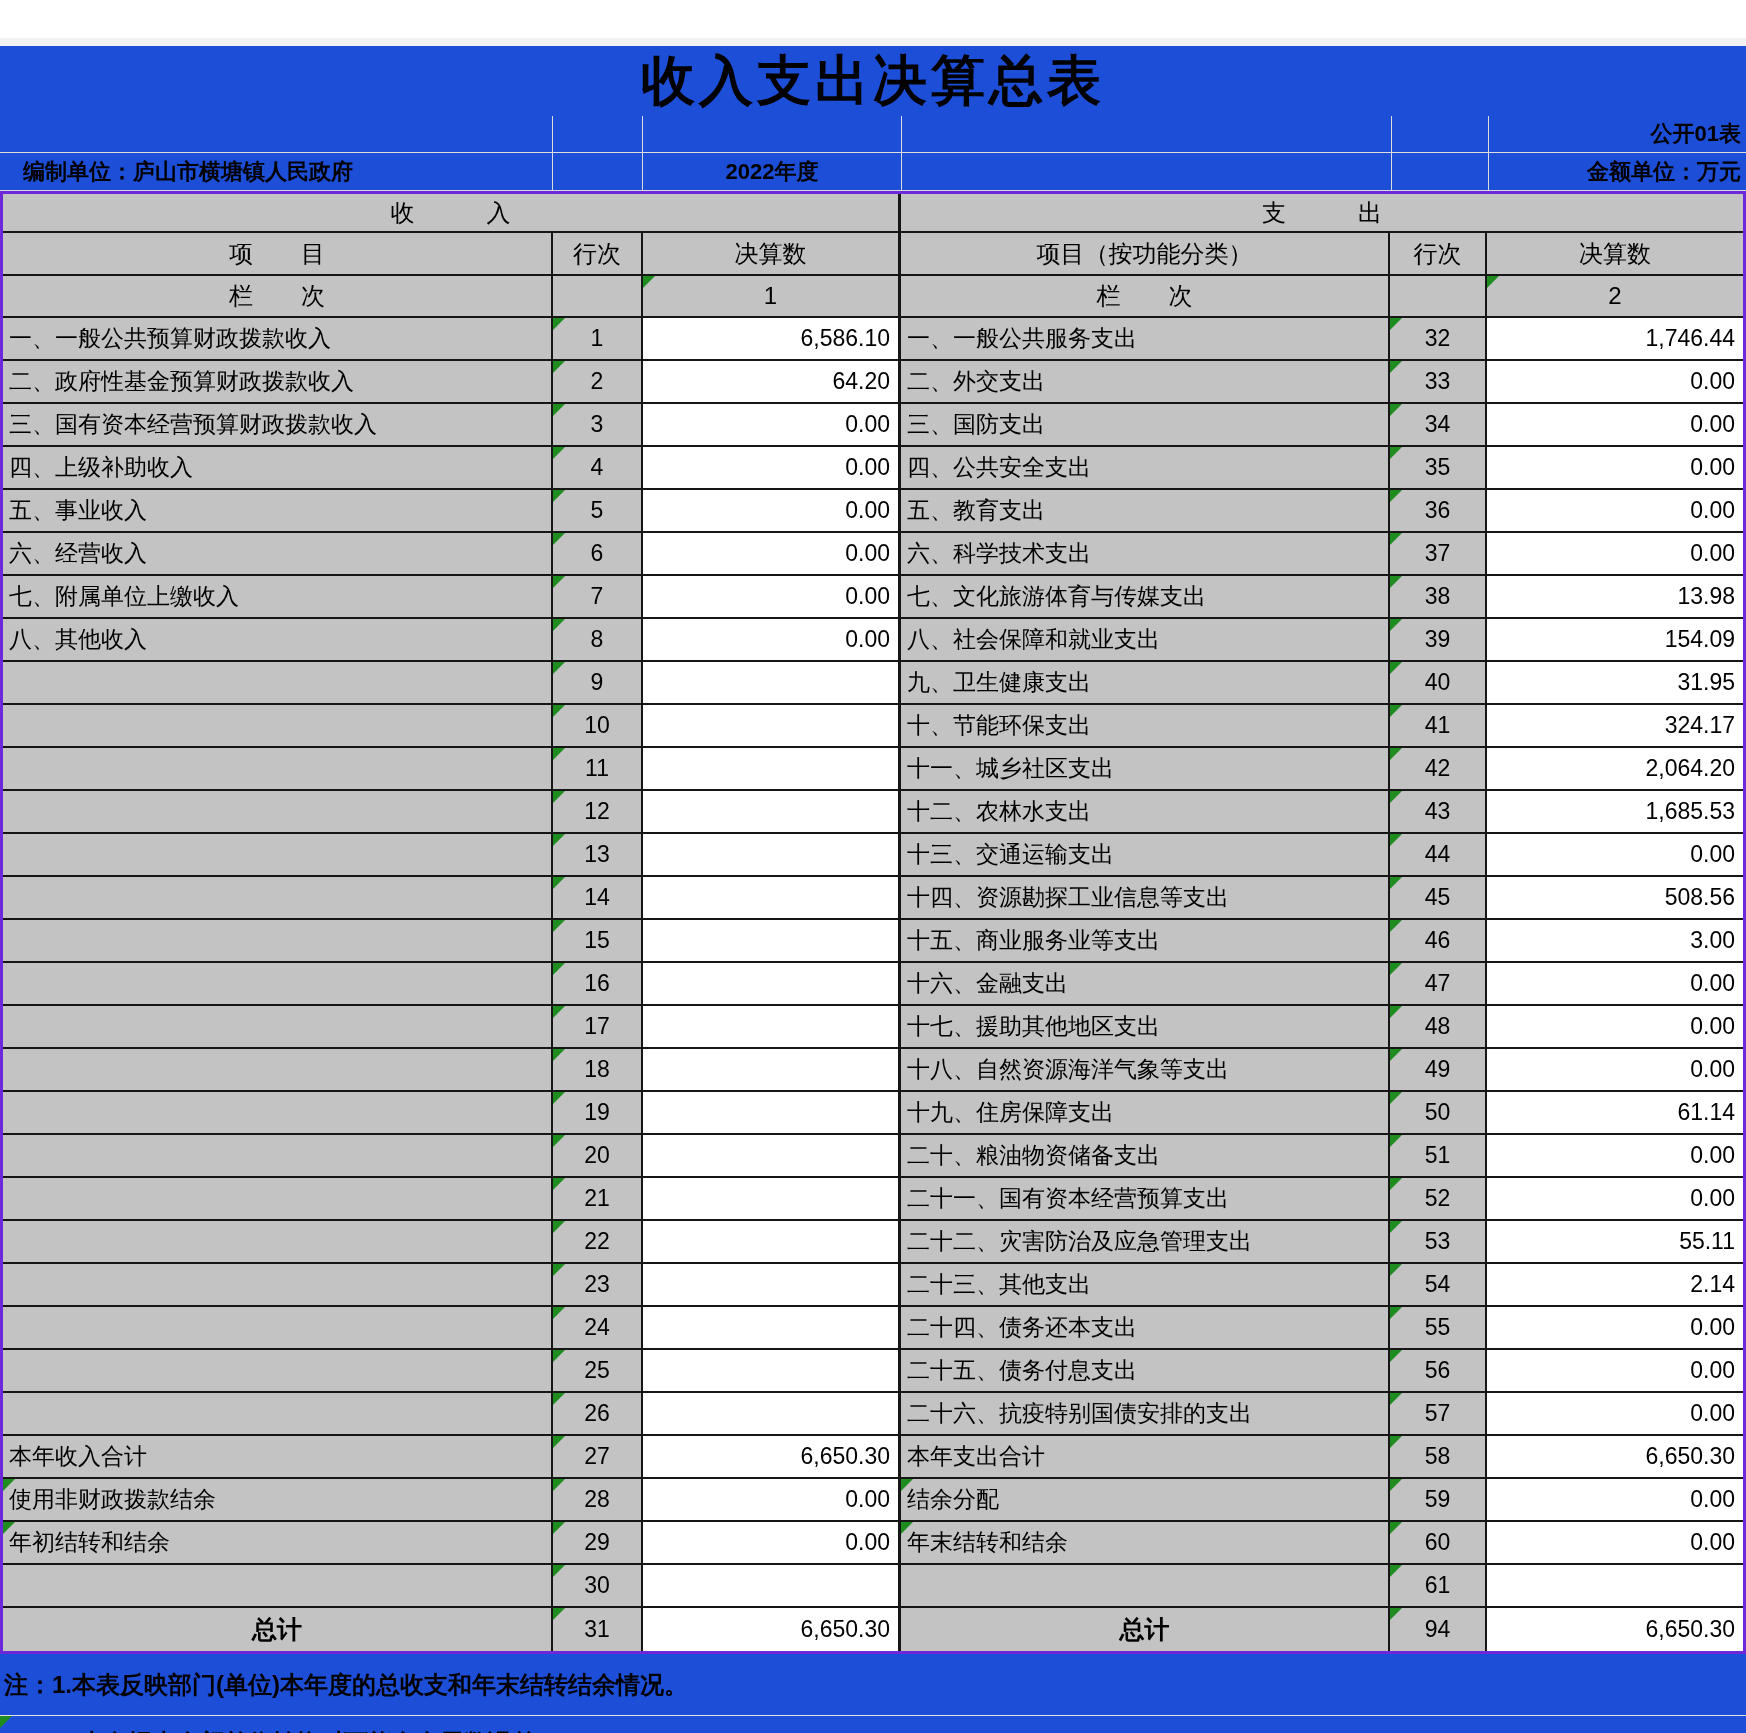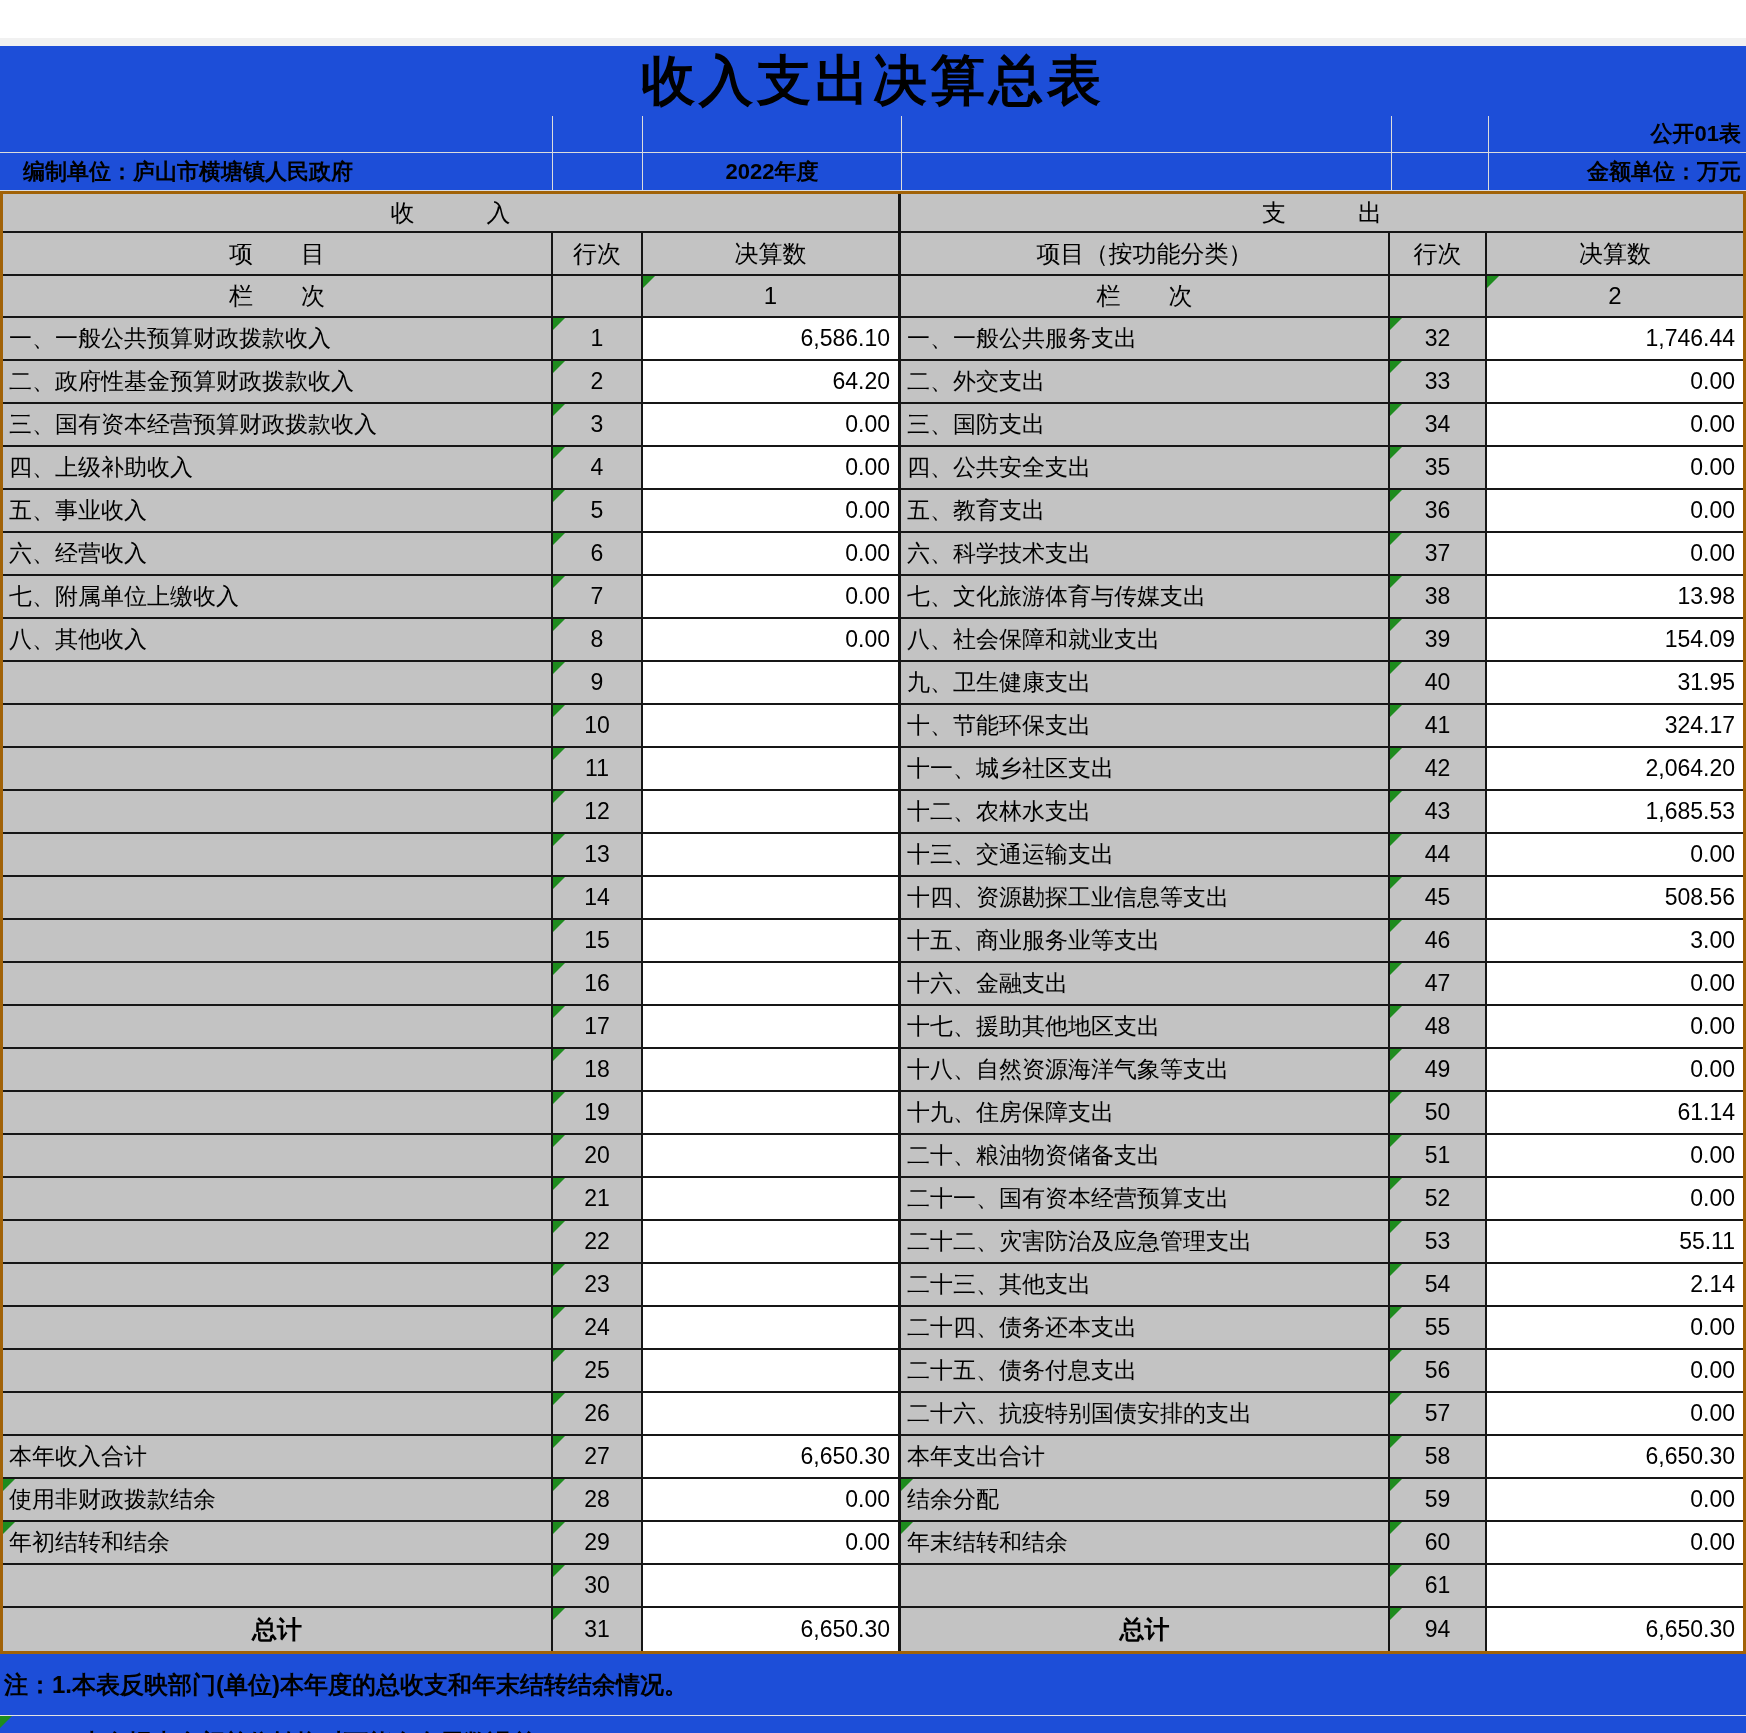--- a/index.html
+++ b/index.html
@@ -26,21 +26,21 @@
     box-sizing:border-box;border-right:1px solid #dcdcdc;border-bottom:1px solid #dcdcdc;
     display:flex;align-items:center;font-size:22px;font-weight:600;overflow:hidden;white-space:nowrap;
   }
   .mcell:last-child{border-right:none;}
   .m-left{padding-left:23px;}
   .m-center{justify-content:center;}
   .m-right{justify-content:flex-end;padding-right:5px;}
   
   .tbl{
     position:absolute;left:0;top:153px;width:1746px;height:1463px;
-    box-sizing:border-box;border:3px solid #a16207;background:#c3c3c3;
+    box-sizing:border-box;border:3px solid #6d28d9;background:#c3c3c3;
     display:grid;
     grid-template-columns:550px 90px 258px 489px 97px 1fr;
     grid-template-rows:39px 43px 42px repeat(31,1fr);
   }
   .c{
     display:flex;align-items:center;background:#c3c3c3;box-sizing:border-box;
     border-right:2px solid #161616;border-bottom:2px solid #161616;
     position:relative;overflow:hidden;white-space:nowrap;
   }
   .lastcol{border-right:none;}

